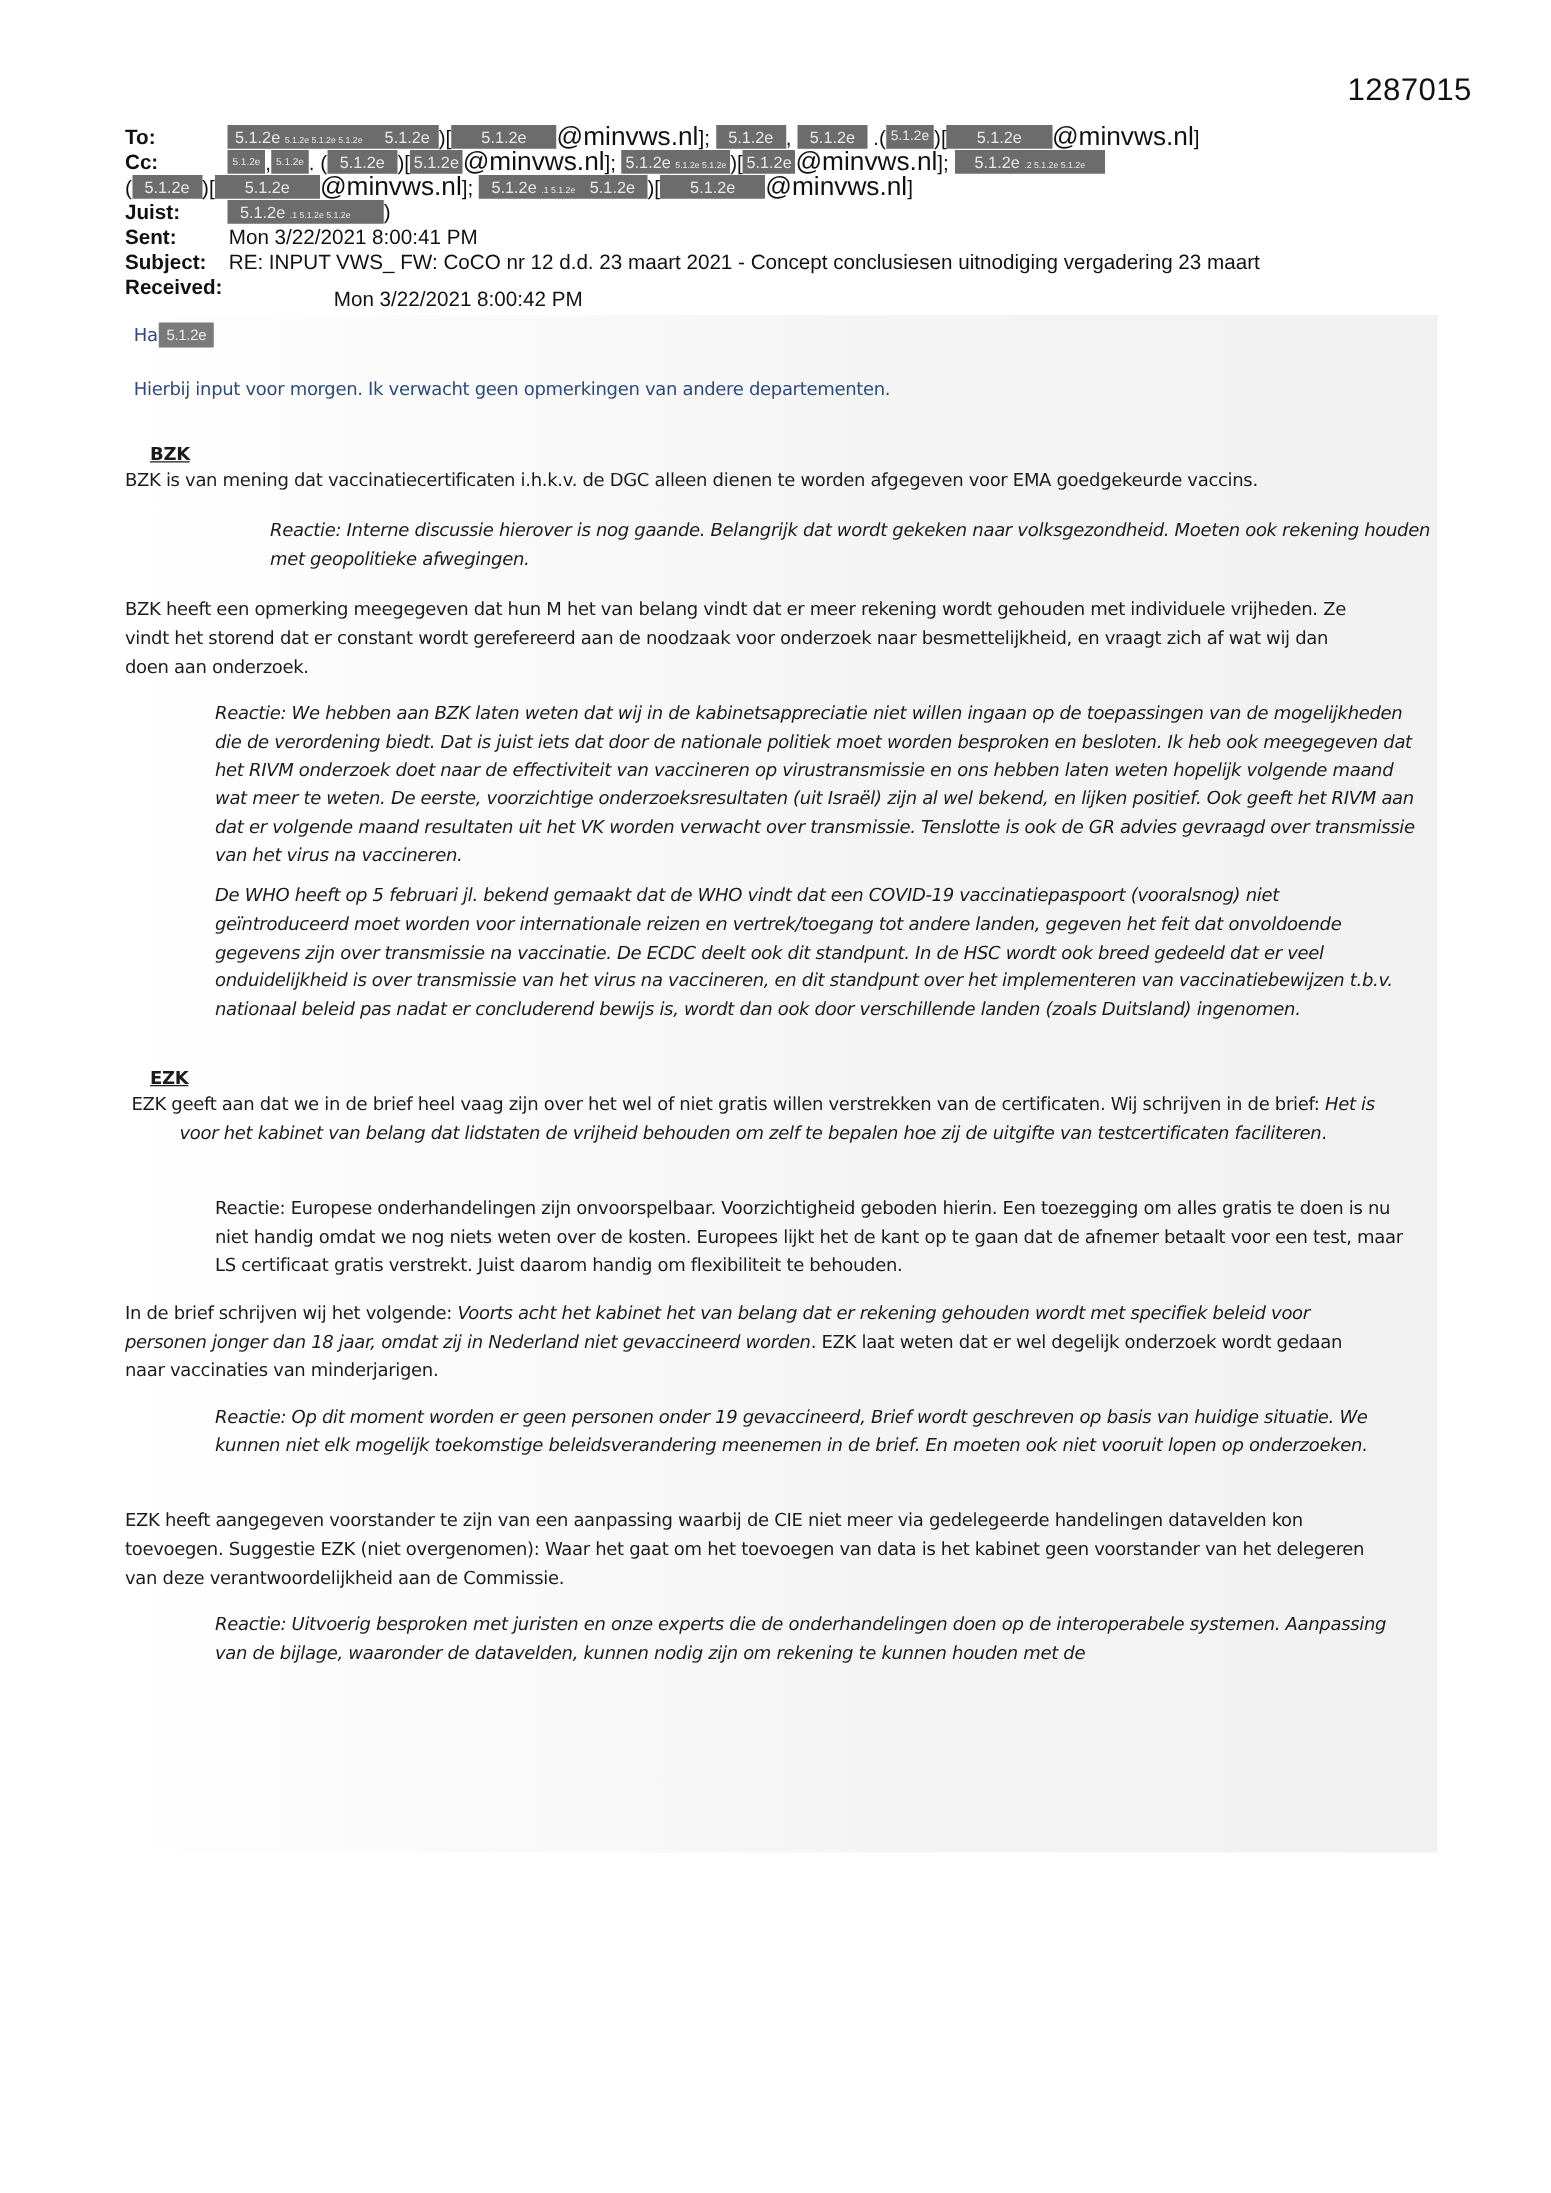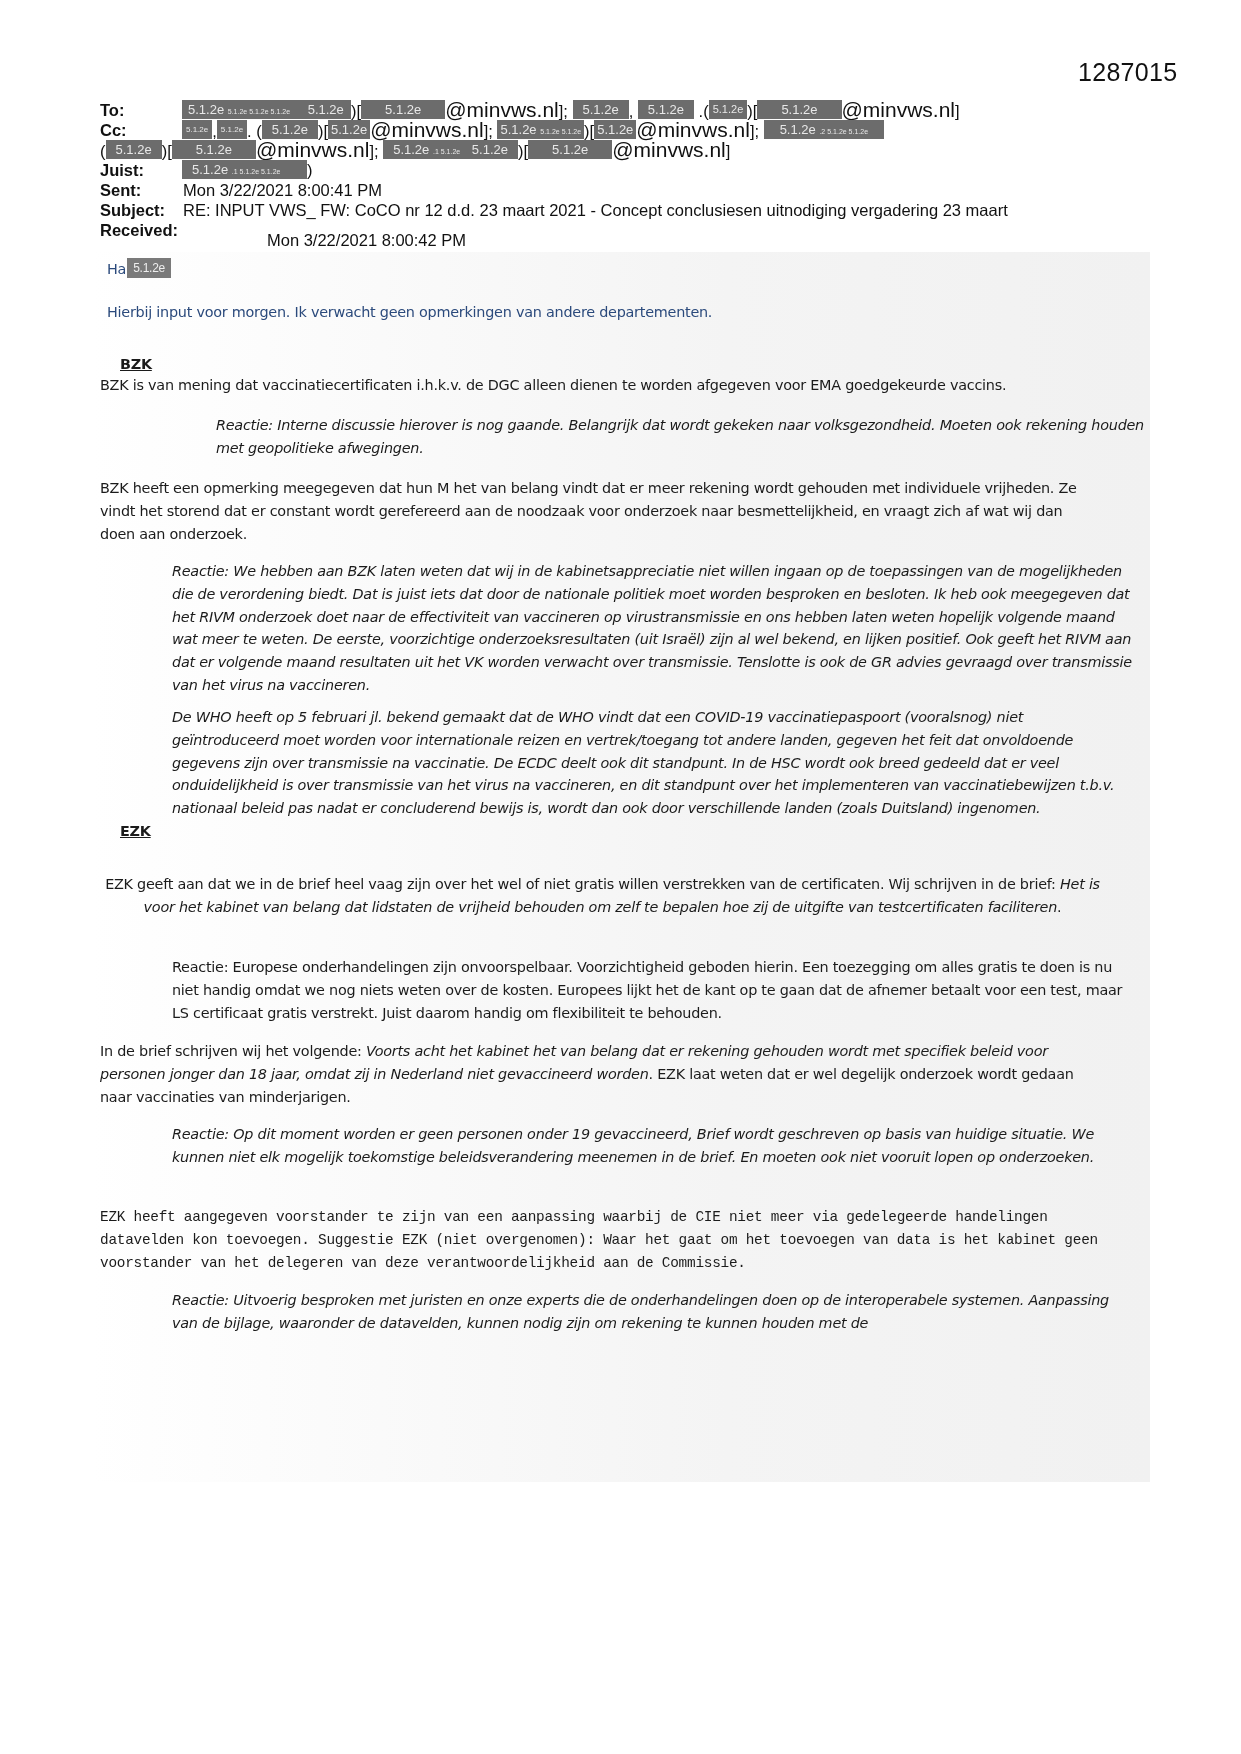--- a/index.html
+++ b/index.html
@@ -79,20 +79,20 @@
 
   <div class="bt blue" style="top:49px;left:15px;">Hierbij input voor morgen. Ik verwacht geen opmerkingen van andere departementen.</div>
 
   <div class="bt sect" style="top:101px;left:8px;width:auto;">BZK</div>
   <div class="bt" style="top:122px;left:8px;">BZK is van mening dat vaccinatiecertificaten i.h.k.v. de DGC alleen dienen te worden afgegeven voor EMA goedgekeurde vaccins.</div>
   <div class="bt ind it" style="top:162px;left:80px;width:955px;margin-left:44px;">Reactie: Interne discussie hierover is nog gaande. Belangrijk dat wordt gekeken naar volksgezondheid. Moeten ook rekening houden met geopolitieke afwegingen.</div>
   <div class="bt" style="top:225px;left:8px;width:1000px;">BZK heeft een opmerking meegegeven dat hun M het van belang vindt dat er meer rekening wordt gehouden met individuele vrijheden. Ze vindt het storend dat er constant wordt gerefereerd aan de noodzaak voor onderzoek naar besmettelijkheid, en vraagt zich af wat wij dan doen aan onderzoek.</div>
   <div class="bt ind it" style="top:308px;left:80px;width:960px;">Reactie: We hebben aan BZK laten weten dat wij in de kabinetsappreciatie niet willen ingaan op de toepassingen van de mogelijkheden die de verordening biedt. Dat is juist iets dat door de nationale politiek moet worden besproken en  besloten. Ik heb ook meegegeven dat het RIVM onderzoek doet naar de effectiviteit van vaccineren op virustransmissie en ons hebben laten weten hopelijk volgende maand wat meer te weten. De eerste, voorzichtige onderzoeksresultaten (uit Israël) zijn al wel bekend, en lijken positief. Ook geeft het RIVM aan dat er volgende maand resultaten uit het VK worden verwacht over transmissie. Tenslotte is ook de GR advies gevraagd over transmissie van het virus na vaccineren.</div>
   <div class="bt ind it" style="top:454px;left:80px;width:960px;">De WHO heeft op 5 februari jl. bekend gemaakt dat de WHO vindt dat een COVID-19 vaccinatiepaspoort (vooralsnog) niet geïntroduceerd moet worden voor internationale reizen en vertrek/toegang tot andere landen, gegeven het feit dat onvoldoende gegevens zijn over transmissie na vaccinatie. De ECDC deelt ook dit standpunt. In de HSC wordt ook breed gedeeld dat er veel onduidelijkheid is over transmissie van het virus na vaccineren, en dit standpunt over het implementeren van vaccinatiebewijzen t.b.v. nationaal beleid pas nadat er concluderend bewijs is, wordt dan ook door verschillende landen (zoals Duitsland) ingenomen.</div>
 
-  <div class="bt sect" style="top:568px;left:8px;width:auto;">EZK</div>
+  <div class="bt sect" style="top:600px;left:8px;width:auto;">EZK</div>
   <div class="bt" style="top:621px;left:8px;width:1005px;text-align:center;"><span>EZK geeft aan dat we in de brief heel vaag zijn over het wel of niet gratis willen verstrekken van de certificaten. Wij schrijven in de brief: </span><span class="it">Het is voor het kabinet van belang dat lidstaten de vrijheid behouden om zelf te bepalen hoe zij de uitgifte van testcertificaten faciliteren</span><span>.</span></div>
   <div class="bt ind" style="top:704px;left:80px;width:960px;">Reactie: Europese onderhandelingen zijn onvoorspelbaar. Voorzichtigheid geboden hierin. Een toezegging om alles gratis te doen is nu niet handig omdat we nog niets weten over de kosten. Europees lijkt het de kant op te gaan dat de afnemer betaalt voor een test, maar LS certificaat gratis verstrekt. Juist daarom handig om flexibiliteit te behouden.</div>
   <div class="bt" style="top:788px;left:8px;width:1005px;"><span>In de brief schrijven wij het volgende: </span><span class="it">Voorts acht het kabinet het van belang dat er rekening gehouden wordt met specifiek beleid voor personen jonger dan 18 jaar, omdat zij in Nederland niet gevaccineerd worden</span><span>. EZK laat weten dat er wel degelijk onderzoek wordt gedaan naar vaccinaties van minderjarigen.</span></div>
   <div class="bt ind it" style="top:871px;left:80px;width:960px;">Reactie: Op dit moment worden er geen personen onder 19 gevaccineerd, Brief wordt geschreven op basis van huidige situatie. We kunnen niet elk mogelijk toekomstige beleidsverandering meenemen in de brief. En moeten ook niet vooruit lopen op onderzoeken.</div>
-  <div class="bt" style="top:954px;left:8px;width:1010px;font-family:Liberation Mono, monospace;">EZK heeft aangegeven voorstander te zijn van een aanpassing waarbij de CIE niet meer via gedelegeerde handelingen datavelden kon toevoegen. Suggestie EZK (niet overgenomen): Waar het gaat om het toevoegen van data is het kabinet geen voorstander van het delegeren van deze verantwoordelijkheid aan de Commissie.</div>
+  <div class="bt" style="top:954px;left:8px;width:1010px;">EZK heeft aangegeven voorstander te zijn van een aanpassing waarbij de CIE niet meer via gedelegeerde handelingen datavelden kon toevoegen. Suggestie EZK (niet overgenomen): Waar het gaat om het toevoegen van data is het kabinet geen voorstander van het delegeren van deze verantwoordelijkheid aan de Commissie.</div>
   <div class="bt ind it" style="top:1037px;left:80px;width:960px;">Reactie: Uitvoerig besproken met juristen en onze experts die de onderhandelingen doen op de interoperabele systemen. Aanpassing van de bijlage, waaronder de datavelden, kunnen nodig zijn om rekening te kunnen houden met de</div>
 </div>
 
 </body></html>

